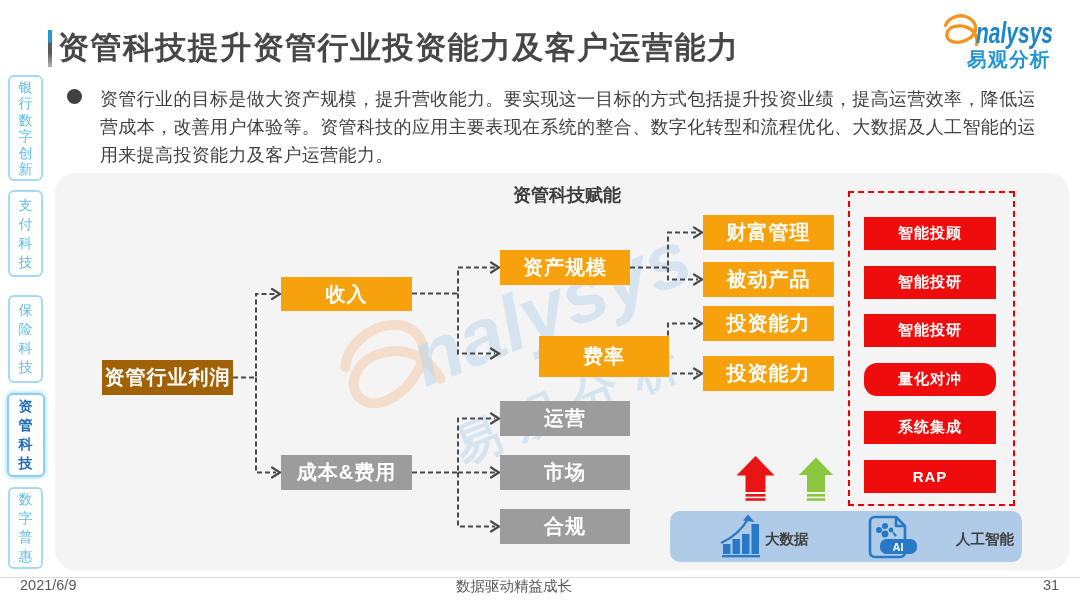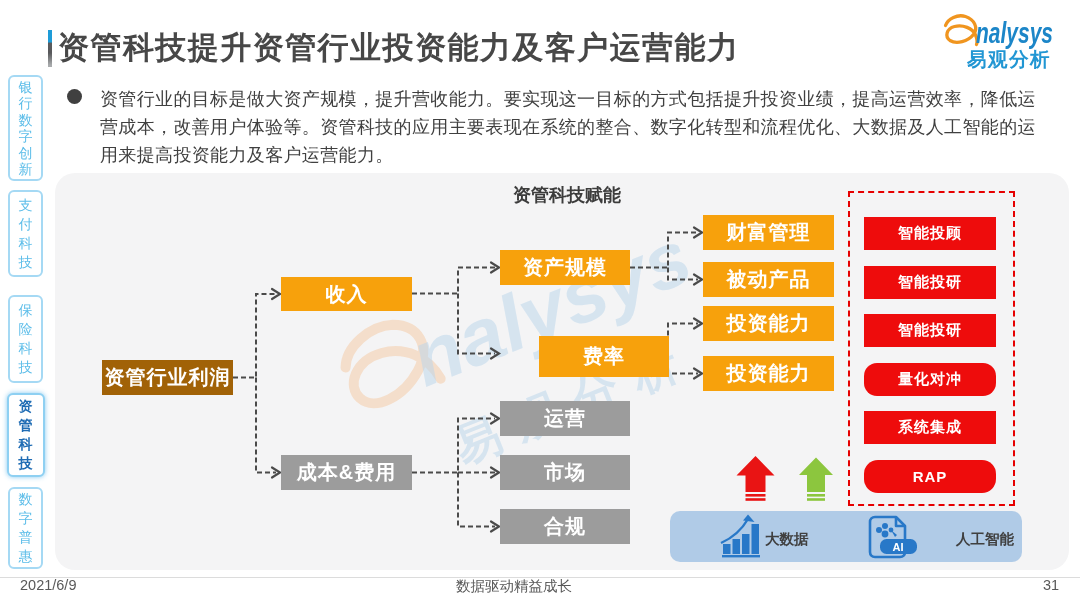--- a/index.html
+++ b/index.html
@@ -156,21 +156,21 @@
 <div class="bx or" style="left:703px;top:262px;width:131px;height:35px;">被动产品</div>
 <div class="bx or" style="left:703px;top:306px;width:131px;height:35px;">投资能力</div>
 <div class="bx or" style="left:703px;top:356px;width:131px;height:35px;">投资能力</div>
 
 <div class="abs" id="reddash"></div>
 <div class="bx rd" style="left:864px;top:217px;width:132px;height:33px;">智能投顾</div>
 <div class="bx rd" style="left:864px;top:266px;width:132px;height:33px;">智能投研</div>
 <div class="bx rd" style="left:864px;top:314px;width:132px;height:33px;">智能投研</div>
 <div class="bx rd" style="left:864px;top:363px;width:132px;height:33px;border-radius:13px;">量化对冲</div>
 <div class="bx rd" style="left:864px;top:411px;width:132px;height:33px;">系统集成</div>
-<div class="bx rd" style="left:864px;top:460px;width:132px;height:33px;border-radius:14px;">RAP</div>
+<div class="bx rd" style="left:864px;top:460px;width:132px;height:33px;">RAP</div>
 
 <svg class="abs" style="left:730px;top:450px;" width="110" height="55" viewBox="0 0 110 55">
   <g fill="#e91414">
     <polygon points="25.5,6 44.5,25.5 35.5,25.5 35.5,42 15.5,42 15.5,25.5 6.5,25.5"></polygon>
     <rect x="15.5" y="44" width="20" height="2.6"></rect>
     <rect x="15.5" y="48.2" width="20" height="2.6"></rect>
   </g>
   <g fill="#8cc63e">
     <polygon points="86,7.5 103,25 95,25 95,42 77,42 77,25 69,25"></polygon>
     <rect x="77" y="44" width="18" height="2.6"></rect>

